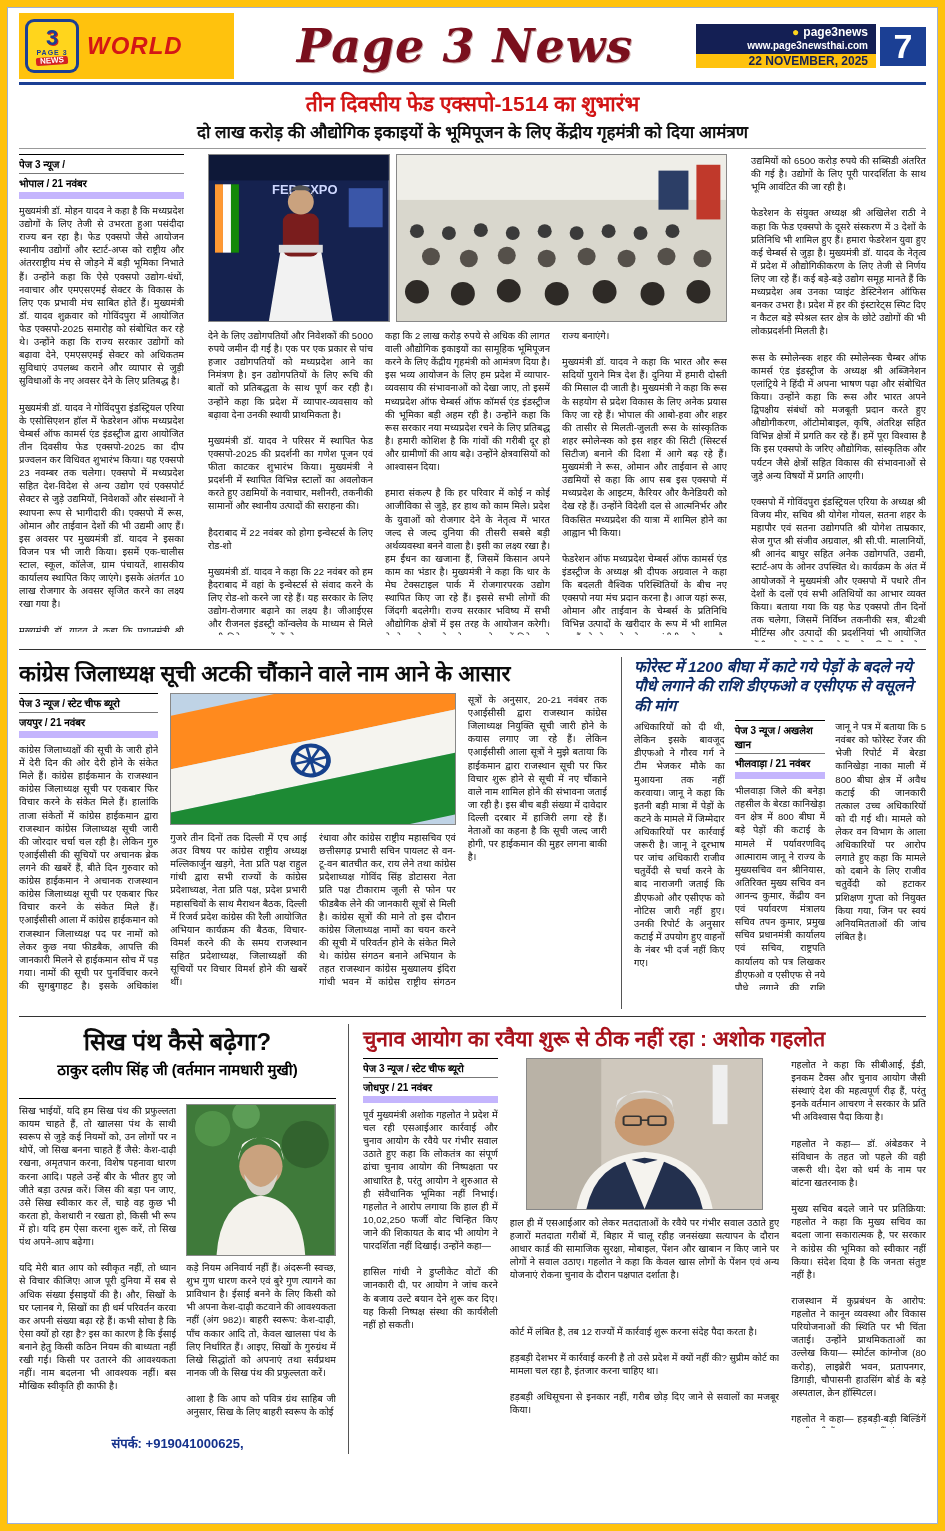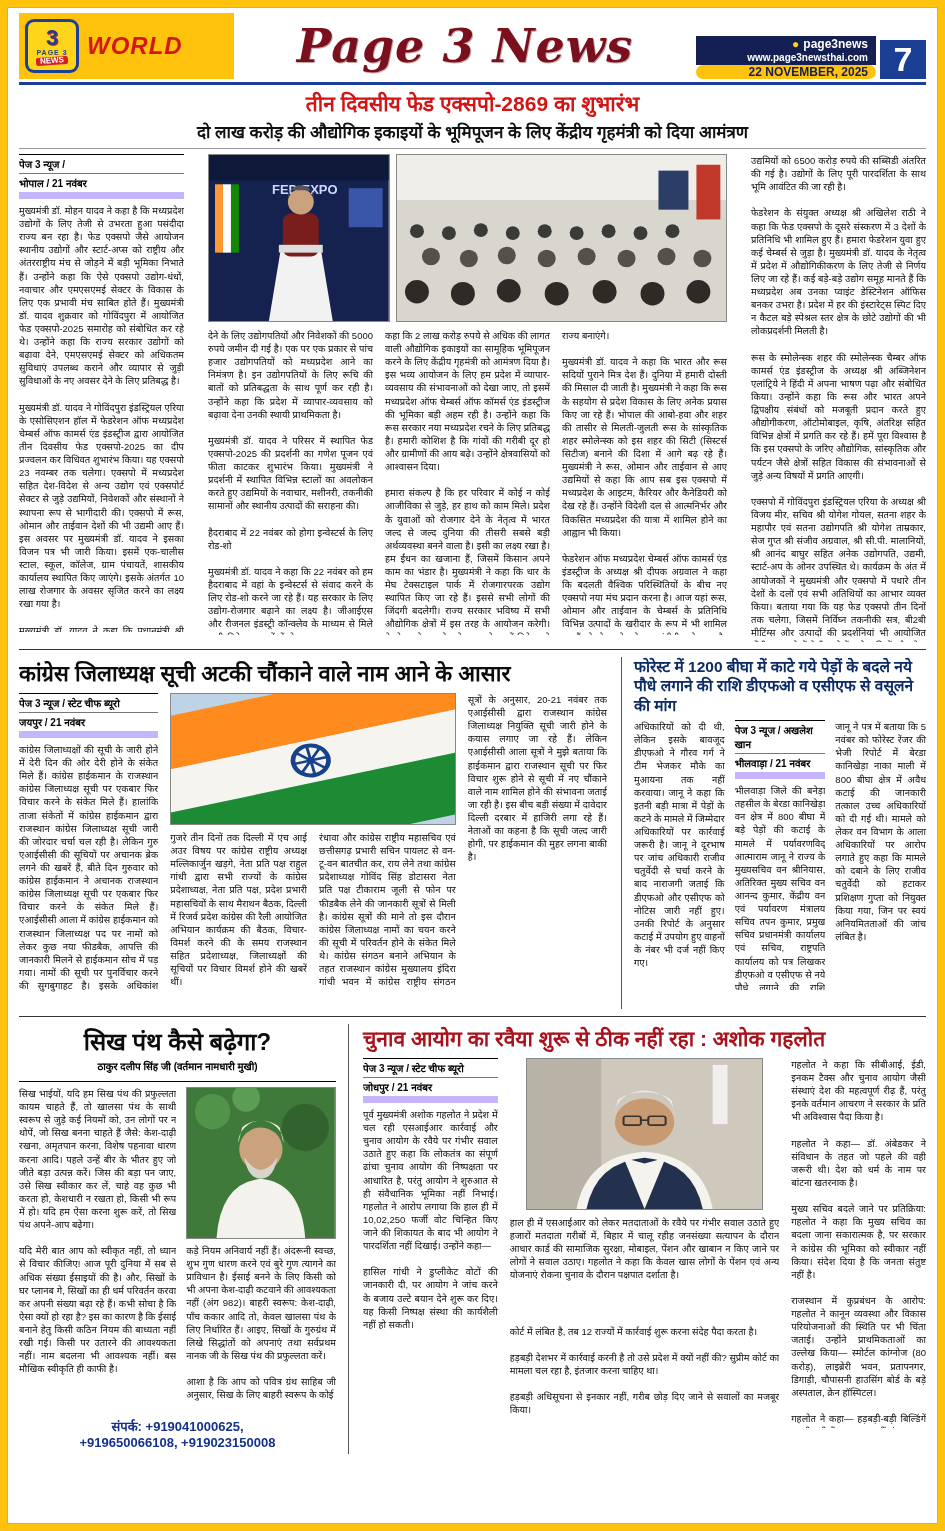--- a/index.html
+++ b/index.html
@@ -14,27 +14,27 @@
   .header-row { display:flex; align-items:stretch; height:66px; }
   .hdr-left { background:#ffc20d; display:flex; align-items:center; gap:8px; padding:4px 10px 4px 6px; width:215px; }
   .logo-box { width:54px; height:54px; background:#1b3f94; border-radius:9px; padding:3px; flex:0 0 auto; }
   .logo-inner { background:#ffd51c; border-radius:6px; width:100%; height:100%; display:flex; flex-direction:column; align-items:center; justify-content:center; line-height:1; }
   .logo-3 { font-size:22px; font-weight:bold; color:#1b3f94; text-shadow:1px 1px 0 #d42222; }
   .logo-page3 { font-size:7px; font-weight:bold; color:#1b3f94; letter-spacing:1px; }
   .logo-news { font-size:8px; font-weight:bold; color:#fff; background:#d42222; padding:0 4px; border-radius:2px; transform:rotate(-4deg); margin-top:1px; }
   .world-label { font-size:24px; font-weight:bold; color:#d41616; letter-spacing:1px; font-style:italic; }
   .hdr-center { flex:1; display:flex; align-items:center; justify-content:center; }
   .masthead { font-family:"DejaVu Serif","Liberation Serif",serif; font-style:italic; font-weight:bold; font-size:46px; color:#7a0f1d; text-shadow:1px 1px 0 #caa; letter-spacing:1px; }
-  .hdr-right { width:230px; display:flex; align-items:flex-end; }
+  .hdr-right { width:230px; display:flex; align-items:center; }
   .hdr-right-bars { flex:1; display:flex; flex-direction:column; }
   .bar-blue { background:#141f54; color:#fff; flex:1.4; display:flex; flex-direction:column; align-items:flex-end; justify-content:center; padding:2px 8px; line-height:1.15; }
   .social-line { font-size:12px; font-weight:bold; }
   .globe-dot { color:#ffd51c; margin-right:4px; }
   .website-line { font-size:10px; font-weight:bold; color:#fff; }
-  .bar-yellow { background:#ffc20d; flex:1; display:flex; align-items:center; justify-content:flex-end; padding:0 8px;border-radius:7px; }
+  .bar-yellow { background:#ffc20d; flex:1; display:flex; align-items:center; justify-content:flex-end; padding:0 8px; }
   .date-text { font-size:12px; font-weight:bold; color:#141f54; }
   .pageno-box { width:46px; background:#1b3f94; color:#fff; display:flex; align-items:center; justify-content:center; font-size:34px; font-weight:bold; margin-left:4px; }
   .blue-rule { height:3px; background:#1b3f94; margin:3px 0 4px 0; }
   
   .kicker { text-align:center; color:#d21414; font-weight:bold; font-size:21px; margin:2px 0 3px 0; }
   .headline { text-align:center; color:#0c0c0c; font-weight:bold; font-size:26px; line-height:1.15; margin-bottom:4px; }
   .subhead { text-align:center; color:#111; font-weight:bold; font-size:17px; margin-bottom:5px; }
   .thin-rule { border:none; border-top:1px solid #999; margin:2px 0 5px 0; }
   
   .body-text { font-size:9.5px; line-height:1.38; text-align:justify; white-space:pre-line; color:#111; overflow:hidden; }
@@ -53,28 +53,28 @@
   
   .section-divider { border:none; border-top:1.5px solid #333; margin:7px 0; }
   
   .row2 { display:grid; grid-template-columns:1fr 305px; gap:14px; height:352px; overflow:hidden; }
   .story-congress .headline2 { font-size:22px; font-weight:bold; color:#0c0c0c; margin-bottom:6px; }
   .congress-body { display:grid; grid-template-columns:1fr 2.05fr 1fr; gap:12px; height:300px; overflow:hidden; }
   .congress-mid .photo-frame { height:132px; margin-bottom:6px; }
   .congress-mid-text { display:flex; gap:12px; height:156px; overflow:hidden; }
   .congress-mid-text .body-text { flex:1; }
   .story-forest { border-left:1px solid #555; padding-left:12px; }
-  .headline-forest { font-size:15.5px; font-weight:bold; color:#0d2b66; line-height:1.25; margin-bottom:5px; }
+  .headline-forest { font-size:15.5px; font-weight:bold; color:#0d2b66; line-height:1.25; margin-bottom:5px;font-style:italic; }
   .forest-body { display:flex; gap:10px; height:270px; overflow:hidden; }
   .forest-body > div { flex:1; }
   
   .row3 { display:grid; grid-template-columns:330px 1fr; gap:14px; height:430px; overflow:hidden; }
   .story-sikh { border-right:1px solid #555; padding-right:12px; }
   .headline-sikh { text-align:center; font-size:24px; font-weight:bold; color:#0c0c0c; margin-bottom:2px; }
-  .sikh-subtitle { text-align:center; font-size:10px; font-weight:bold; border-bottom:1px solid #000; padding-bottom:8px; margin-bottom:5px; }
+  .sikh-subtitle { text-align:center; font-size:15px; font-weight:bold; border-bottom:1px solid #000; padding-bottom:19px; margin-bottom:5px; }
   .sikh-body { display:flex; gap:10px; height:330px; overflow:hidden; }
   .sikh-left { flex:1.05; }
   .sikh-right { flex:1; display:flex; flex-direction:column; gap:5px; }
   .sikh-right .photo-frame { height:152px; flex:0 0 auto; }
   .sikh-contact { margin-top:0; font-size:13px; font-weight:bold; color:#14318c; text-align:center; white-space:pre-line; }
   .headline-gehlot { font-size:21px; font-weight:bold; color:#a9121c; margin-bottom:6px; }
   .gehlot-body { display:grid; grid-template-columns:1fr 2fr 1fr; gap:12px; height:370px; overflow:hidden; }
   .gehlot-mid .photo-frame { height:152px; margin-bottom:6px; width:88%; margin-left:auto; margin-right:auto; }
   .gehlot-mid-text { display:flex; gap:12px; height:205px; overflow:hidden;flex-direction:column; }
   .gehlot-mid-text .body-text { flex:1; }
@@ -108,21 +108,21 @@
         <div class="bar-yellow">
           <div class="date-text">22 NOVEMBER, 2025</div>
         </div>
       </div>
       <div class="pageno-box">7</div>
     </div>
   </div>
   <div class="blue-rule"></div>
 
   <div>
-    <div class="kicker">तीन दिवसीय फेड एक्सपो-2869 का शुभारंभ</div>
+    <div class="kicker">तीन दिवसीय फेड एक्सपो-1514 का शुभारंभ</div>
     <div class="subhead">दो लाख करोड़ की औद्योगिक इकाइयों के भूमिपूजन के लिए केंद्रीय गृहमंत्री को दिया आमंत्रण</div>
     <hr class="thin-rule">
 
     <div class="lead-body">
 
       <div class="lead-col">
         <div class="byline-block">
           <div class="byline">पेज 3 न्यूज /</div>
           <div class="dateline">भोपाल / 21 नवंबर</div>
         </div>

